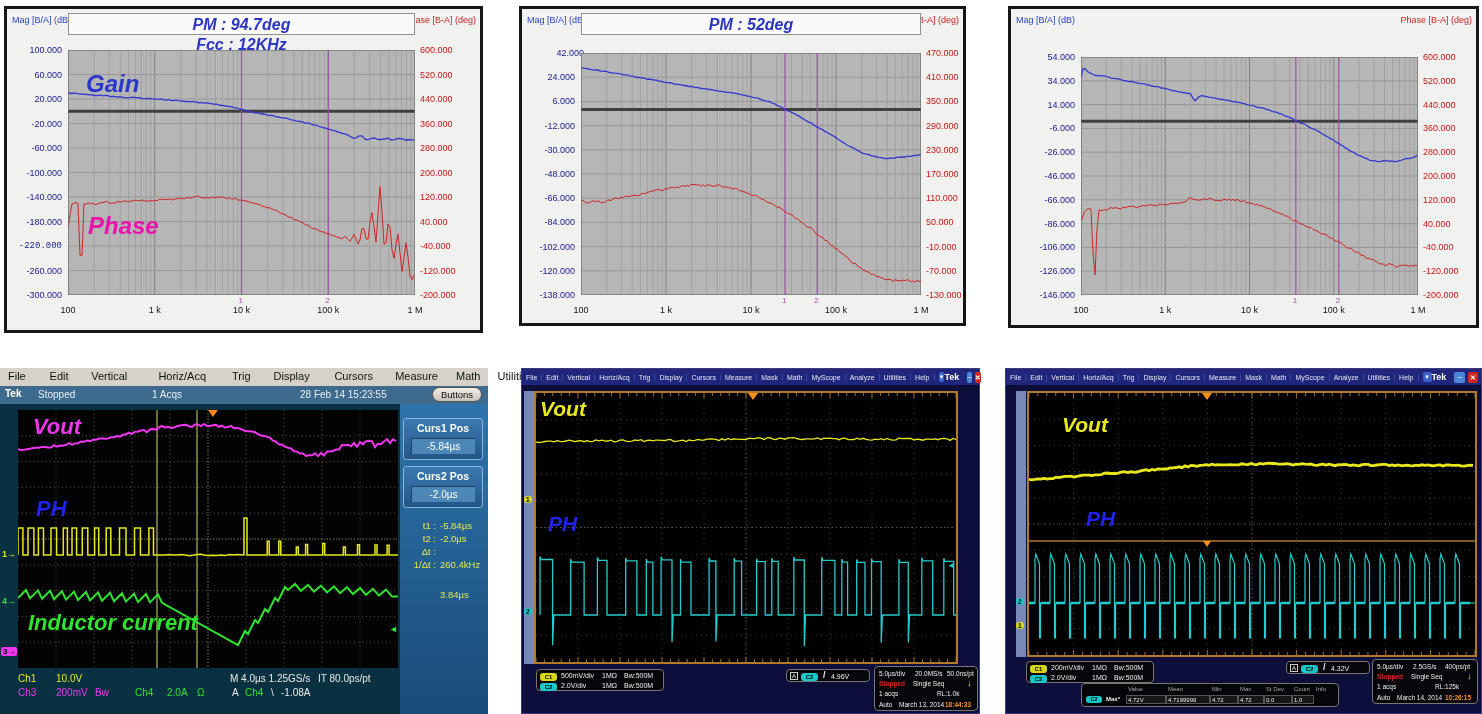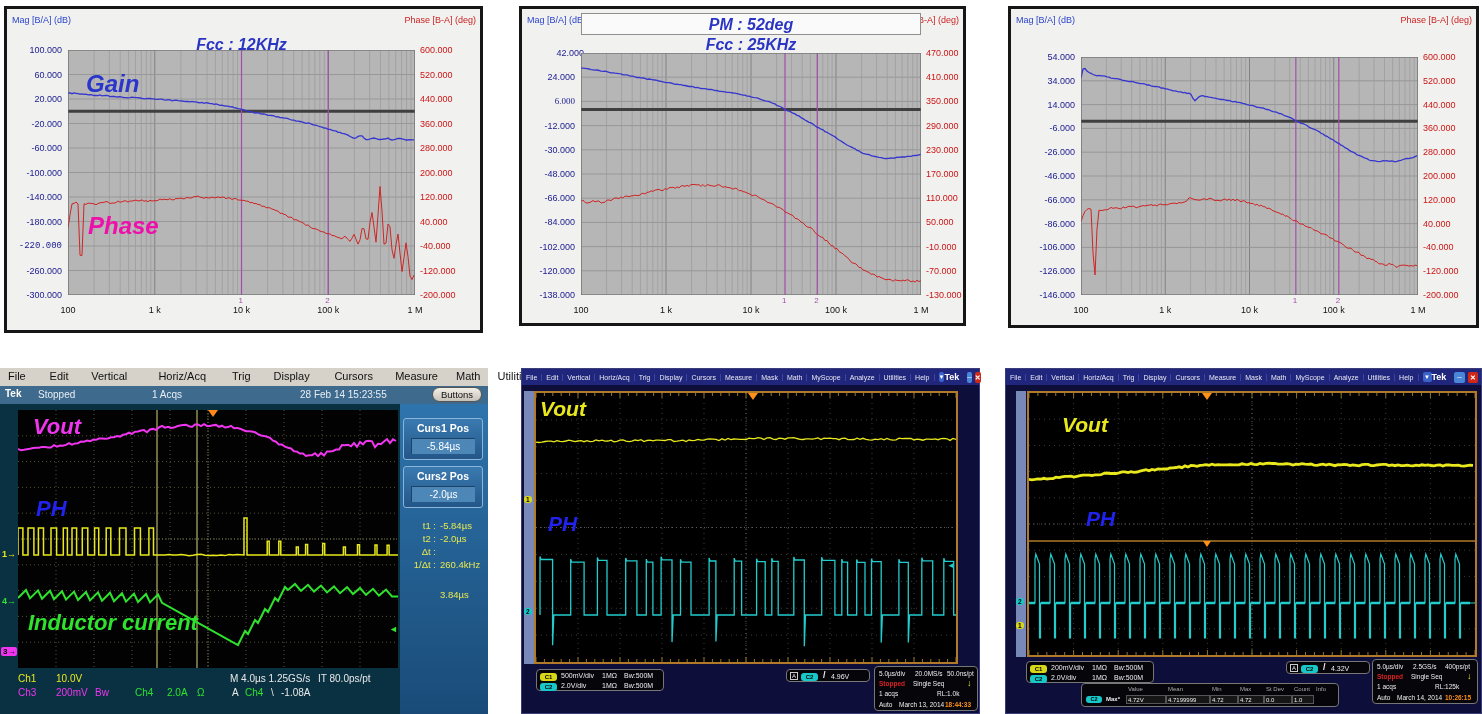--- a/index.html
+++ b/index.html
@@ -16,20 +16,23 @@
   .scopeD{background:#0e0e3a;border:1px solid #3c3c7a}
   .pill{border-radius:3px;font-weight:700;color:#000;text-align:center}
 </style>
 </head>
 <body>
 
 <div id="app">
   <section id="bode0" class="bode" style="left: 4px; top: 6px; width: 479px; height: 327px;">
       <div class="abs" style="left: 5px; top: 6px; color: rgb(42, 68, 204); font-size: 9px;">Mag [B/A] (dB)</div>
       <div class="abs" style="right: 4px; top: 6px; color: rgb(204, 34, 34); font-size: 9px;">Phase [B-A] (deg)</div>
+      <div class="abs titlebox" style="left: 61px; top: 4px; width: 347px; height: 22px;">
+        <div class="abs bodetitle" style="left: 0px; top: 1px; width: 100%;">PM : 94.7deg</div>
+      </div>
       <div class="abs bodetitle" style="left: 61px; top: 26px; width: 347px;">Fcc : 12KHz</div>
       <div class="abs tick" style="left: 2px; top: 37px; width: 53px; text-align: right; color: rgb(26, 26, 144);">100.000</div>
       <div class="abs tick" style="left: 2px; top: 61.5px; width: 53px; text-align: right; color: rgb(26, 26, 144);">60.000</div>
       <div class="abs tick" style="left: 2px; top: 86px; width: 53px; text-align: right; color: rgb(26, 26, 144);">20.000</div>
       <div class="abs tick" style="left: 2px; top: 110.5px; width: 53px; text-align: right; color: rgb(26, 26, 144);">-20.000</div>
       <div class="abs tick" style="left: 2px; top: 135px; width: 53px; text-align: right; color: rgb(26, 26, 144);">-60.000</div>
       <div class="abs tick" style="left: 2px; top: 159.5px; width: 53px; text-align: right; color: rgb(26, 26, 144);">-100.000</div>
       <div class="abs tick" style="left: 2px; top: 184px; width: 53px; text-align: right; color: rgb(26, 26, 144);">-140.000</div>
       <div class="abs tick" style="left: 2px; top: 208.5px; width: 53px; text-align: right; color: rgb(26, 26, 144);">-180.000</div>
       <div class="abs tick" style="left: 2px; top: 233px; width: 53px; text-align: right; color: rgb(26, 26, 144); font-family: Liberation Mono, monospace;">-220.000</div>
@@ -112,24 +115,23 @@
       </svg>
       <div class="abs" style="left: 79px; top: 61px; color: rgb(42, 53, 204); font-size: 24px; font-style: italic; font-weight: 700;">Gain</div>
       <div class="abs" style="left: 81px; top: 203px; color: rgb(238, 16, 170); font-size: 24px; font-style: italic; font-weight: 700;">Phase</div>
     </section>
   <section id="bode1" class="bode" style="left: 519px; top: 6px; width: 447px; height: 320px;">
       <div class="abs" style="left: 5px; top: 6px; color: rgb(42, 68, 204); font-size: 9px;">Mag [B/A] (dB)</div>
       <div class="abs" style="right: 4px; top: 6px; color: rgb(204, 34, 34); font-size: 9px;">Phase [B-A] (deg)</div>
       <div class="abs titlebox" style="left: 59px; top: 4px; width: 340px; height: 22px;">
         <div class="abs bodetitle" style="left: 0px; top: 1px; width: 100%;">PM : 52deg</div>
       </div>
-      <div class="abs bodetitle" style="left: 59px; top: 26px; width: 340px;">Fcc : 25KHz</div>
       <div class="abs tick" style="left: 11px; top: 40px; width: 51px; text-align: right; color: rgb(26, 26, 144);">42.000</div>
       <div class="abs tick" style="left: 2px; top: 64.2px; width: 51px; text-align: right; color: rgb(26, 26, 144);">24.000</div>
-      <div class="abs tick" style="left: 2px; top: 88.4px; width: 51px; text-align: right; color: rgb(26, 26, 144); font-family: Liberation Serif, serif;">6.000</div>
+      <div class="abs tick" style="left: 2px; top: 88.4px; width: 51px; text-align: right; color: rgb(26, 26, 144);">6.000</div>
       <div class="abs tick" style="left: 2px; top: 112.6px; width: 51px; text-align: right; color: rgb(26, 26, 144);">-12.000</div>
       <div class="abs tick" style="left: 2px; top: 136.8px; width: 51px; text-align: right; color: rgb(26, 26, 144);">-30.000</div>
       <div class="abs tick" style="left: 2px; top: 161px; width: 51px; text-align: right; color: rgb(26, 26, 144);">-48.000</div>
       <div class="abs tick" style="left: 2px; top: 185.2px; width: 51px; text-align: right; color: rgb(26, 26, 144);">-66.000</div>
       <div class="abs tick" style="left: 2px; top: 209.4px; width: 51px; text-align: right; color: rgb(26, 26, 144);">-84.000</div>
       <div class="abs tick" style="left: 2px; top: 233.6px; width: 51px; text-align: right; color: rgb(26, 26, 144);">-102.000</div>
       <div class="abs tick" style="left: 2px; top: 257.8px; width: 51px; text-align: right; color: rgb(26, 26, 144);">-120.000</div>
       <div class="abs tick" style="left: 2px; top: 282px; width: 51px; text-align: right; color: rgb(26, 26, 144);">-138.000</div>
       <div class="abs tick" style="left: 404px; top: 40px; color: rgb(204, 21, 21);">470.000</div>
       <div class="abs tick" style="left: 404px; top: 64.2px; color: rgb(204, 21, 21);">410.000</div>

